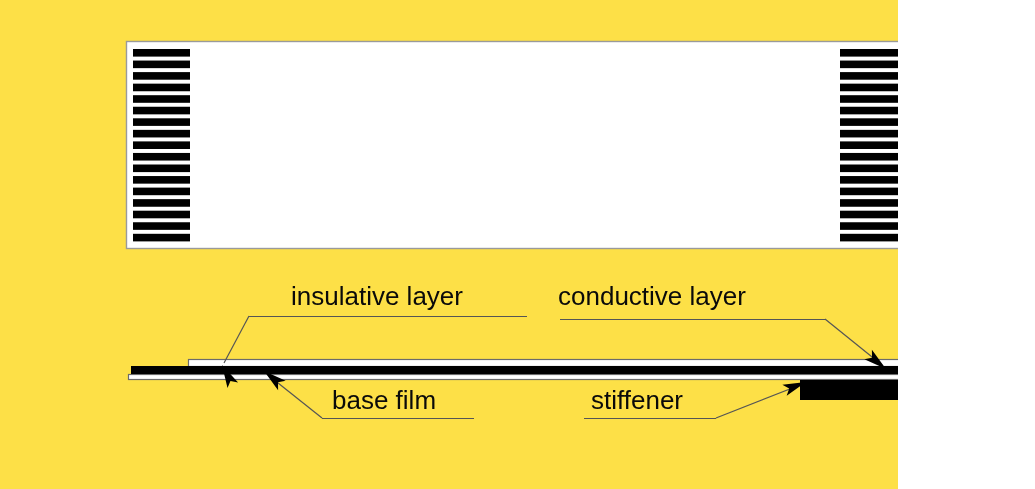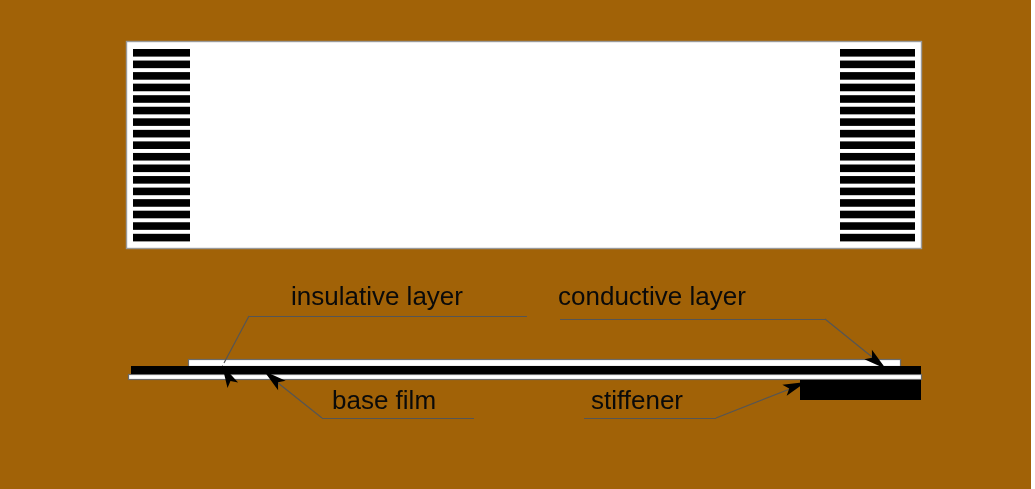--- a/index.html
+++ b/index.html
@@ -6,23 +6,23 @@
   html, body {
     margin: 0;
     padding: 0;
     background: #ffffff;
   }
   body {
     font-family: "Liberation Sans", sans-serif;
   }
   #stage {
     position: relative;
-    width: 1031px;
+    width: 898px;
     height: 489px;
-    background: #a16207;
+    background: #fde047;
     overflow: hidden;
   }
   #stage svg {
     position: absolute;
     left: 0;
     top: 0;
     display: block;
   }
   .lbl {
     font-family: "Liberation Sans", sans-serif;

